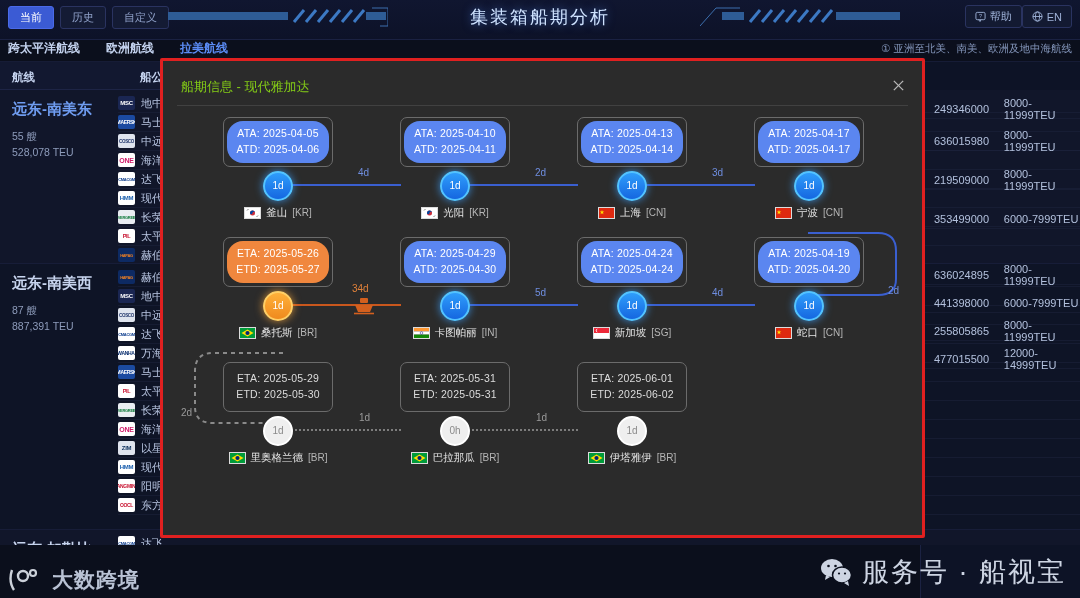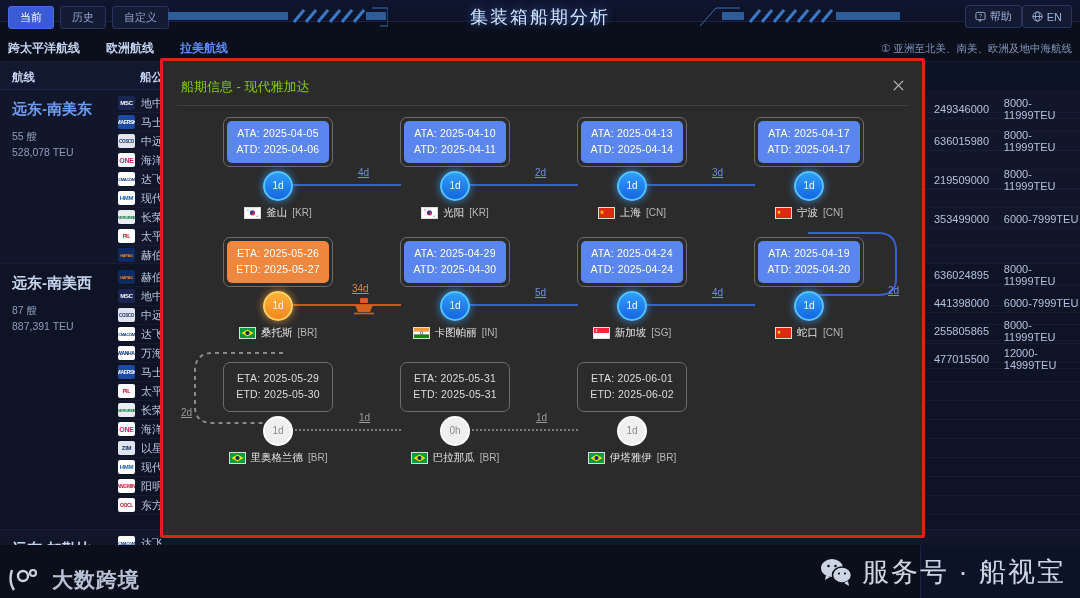--- a/index.html
+++ b/index.html
@@ -6,21 +6,21 @@
   html, body {
     width: 1080px; height: 598px;
     background: #0a0e1a;
     font-family: "Liberation Sans", "DejaVu Sans", sans-serif;
     overflow: hidden;
   }
   #app { position: relative; width: 1080px; height: 598px; background: #0b0f1c; }
 
   
   .topbar {
-    position: absolute; top: 0; left: 0; width: 1080px; height: 22px;
+    position: absolute; top: 0; left: 0; width: 1080px; height: 40px;
     background: linear-gradient(180deg,#101630 0%, #0d1228 100%);
     border-bottom: 1px solid #1a2142;
   }
   .mode-tabs { position: absolute; left: 8px; top: 6px; display: flex; gap: 6px; }
   .mode-tab {
     font-size: 11px; color: #8fa0c8; padding: 3px 11px; border-radius: 3px;
     border: 1px solid #2a3360; background: #141b34; cursor: pointer;
   }
   .mode-tab.active { background: #3b5bd4; color: #fff; border-color: #4a6ae8; }
 
@@ -125,21 +125,21 @@
   .modal-body { position:absolute; left:0; top:46px; right:0; bottom:0; }
 
   
   .tl-row { position: absolute; left: 0; width: 765px; height: 120px; }
   .node { position: absolute; width: 120px; text-align:center; }
   .node .dtbox {
     width: 110px; margin: 0 auto; border: 1px solid #6b6b6b; border-radius: 7px;
     padding: 3px; background: transparent;
   }
   .node .dtbox .inner {
-    border-radius: 5px; padding: 5px 2px; font-size: 10.5px; line-height: 1.5;
+    border-radius: 16px; padding: 5px 2px; font-size: 10.5px; line-height: 1.5;
     letter-spacing: .2px;
   }
   .inner.blue { background: #5b86f0; color: #fff; }
   .inner.orange { background: #f0873e; color: #fff; }
   .inner.plain { background: transparent; color: #dcdcdc; }
   .node .circ {
     width: 30px; height: 30px; border-radius: 50%; margin: 4px auto 0;
     display:flex; align-items:center; justify-content:center;
     font-size: 10px; color:#fff; position: relative; z-index: 3;
   }
@@ -150,21 +150,21 @@
     margin-top: 5px; font-size: 10.5px; color:#e4e4e4; display:flex; align-items:center;
     justify-content:center; gap:5px; white-space: nowrap;
   }
   .flag { width:17px; height:12px; border:1px solid #dcdcdc; display:block; }
   .port .cc { color:#b6b6b6; font-size:10px; }
 
   .conn { position:absolute; height:2px; z-index:1; }
   .conn.blue { background:#3a5fd0; }
   .conn.orange { background:#c9571d; }
   .conn.dotted { background:none; border-top:2px dotted #7d7d7d; height:0; }
-  .conn-lbl { position:absolute; font-size:10px; z-index:2;text-decoration:underline; }
+  .conn-lbl { position:absolute; font-size:10px; z-index:2; }
   .conn-lbl.blue { color:#6f8ee0; }
   .conn-lbl.orange { color:#e0813a; }
   .conn-lbl.gray { color:#9a9a9a; }
 
   .wrap-path { position:absolute; z-index:1; }
 
   .ship-ico { position:absolute; z-index:4; }
 </style>
 </head>
 <body>

